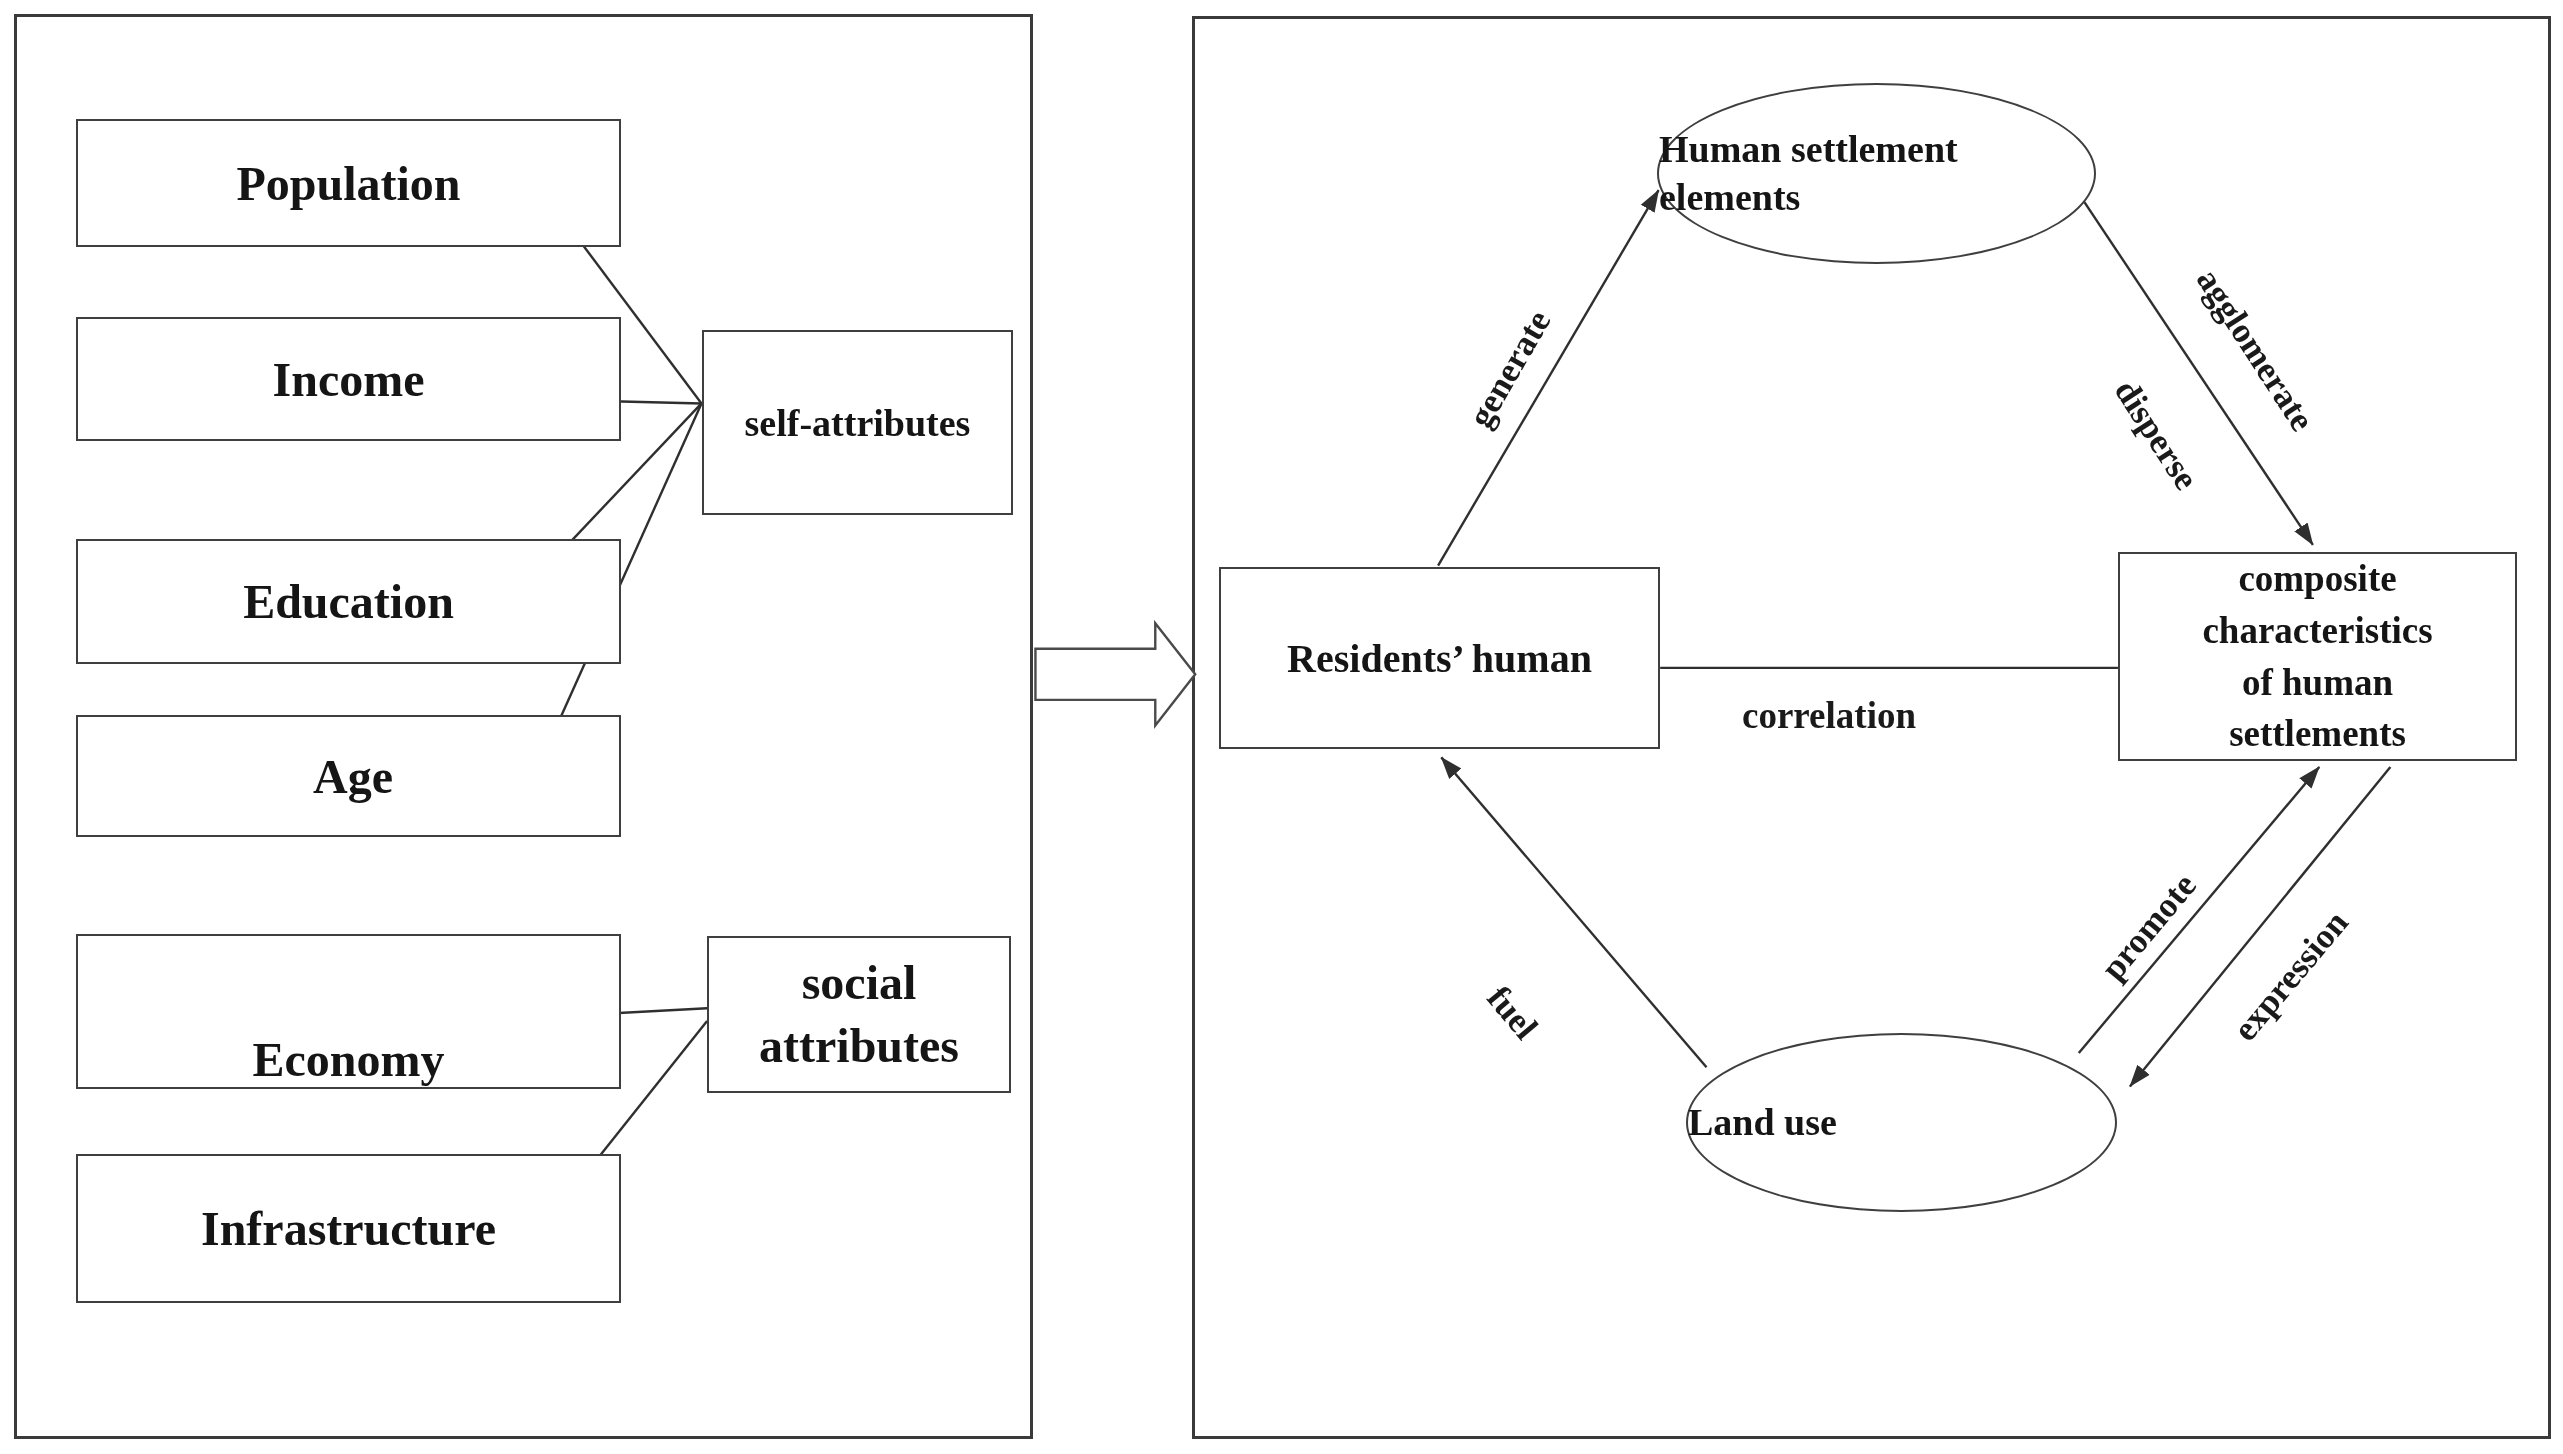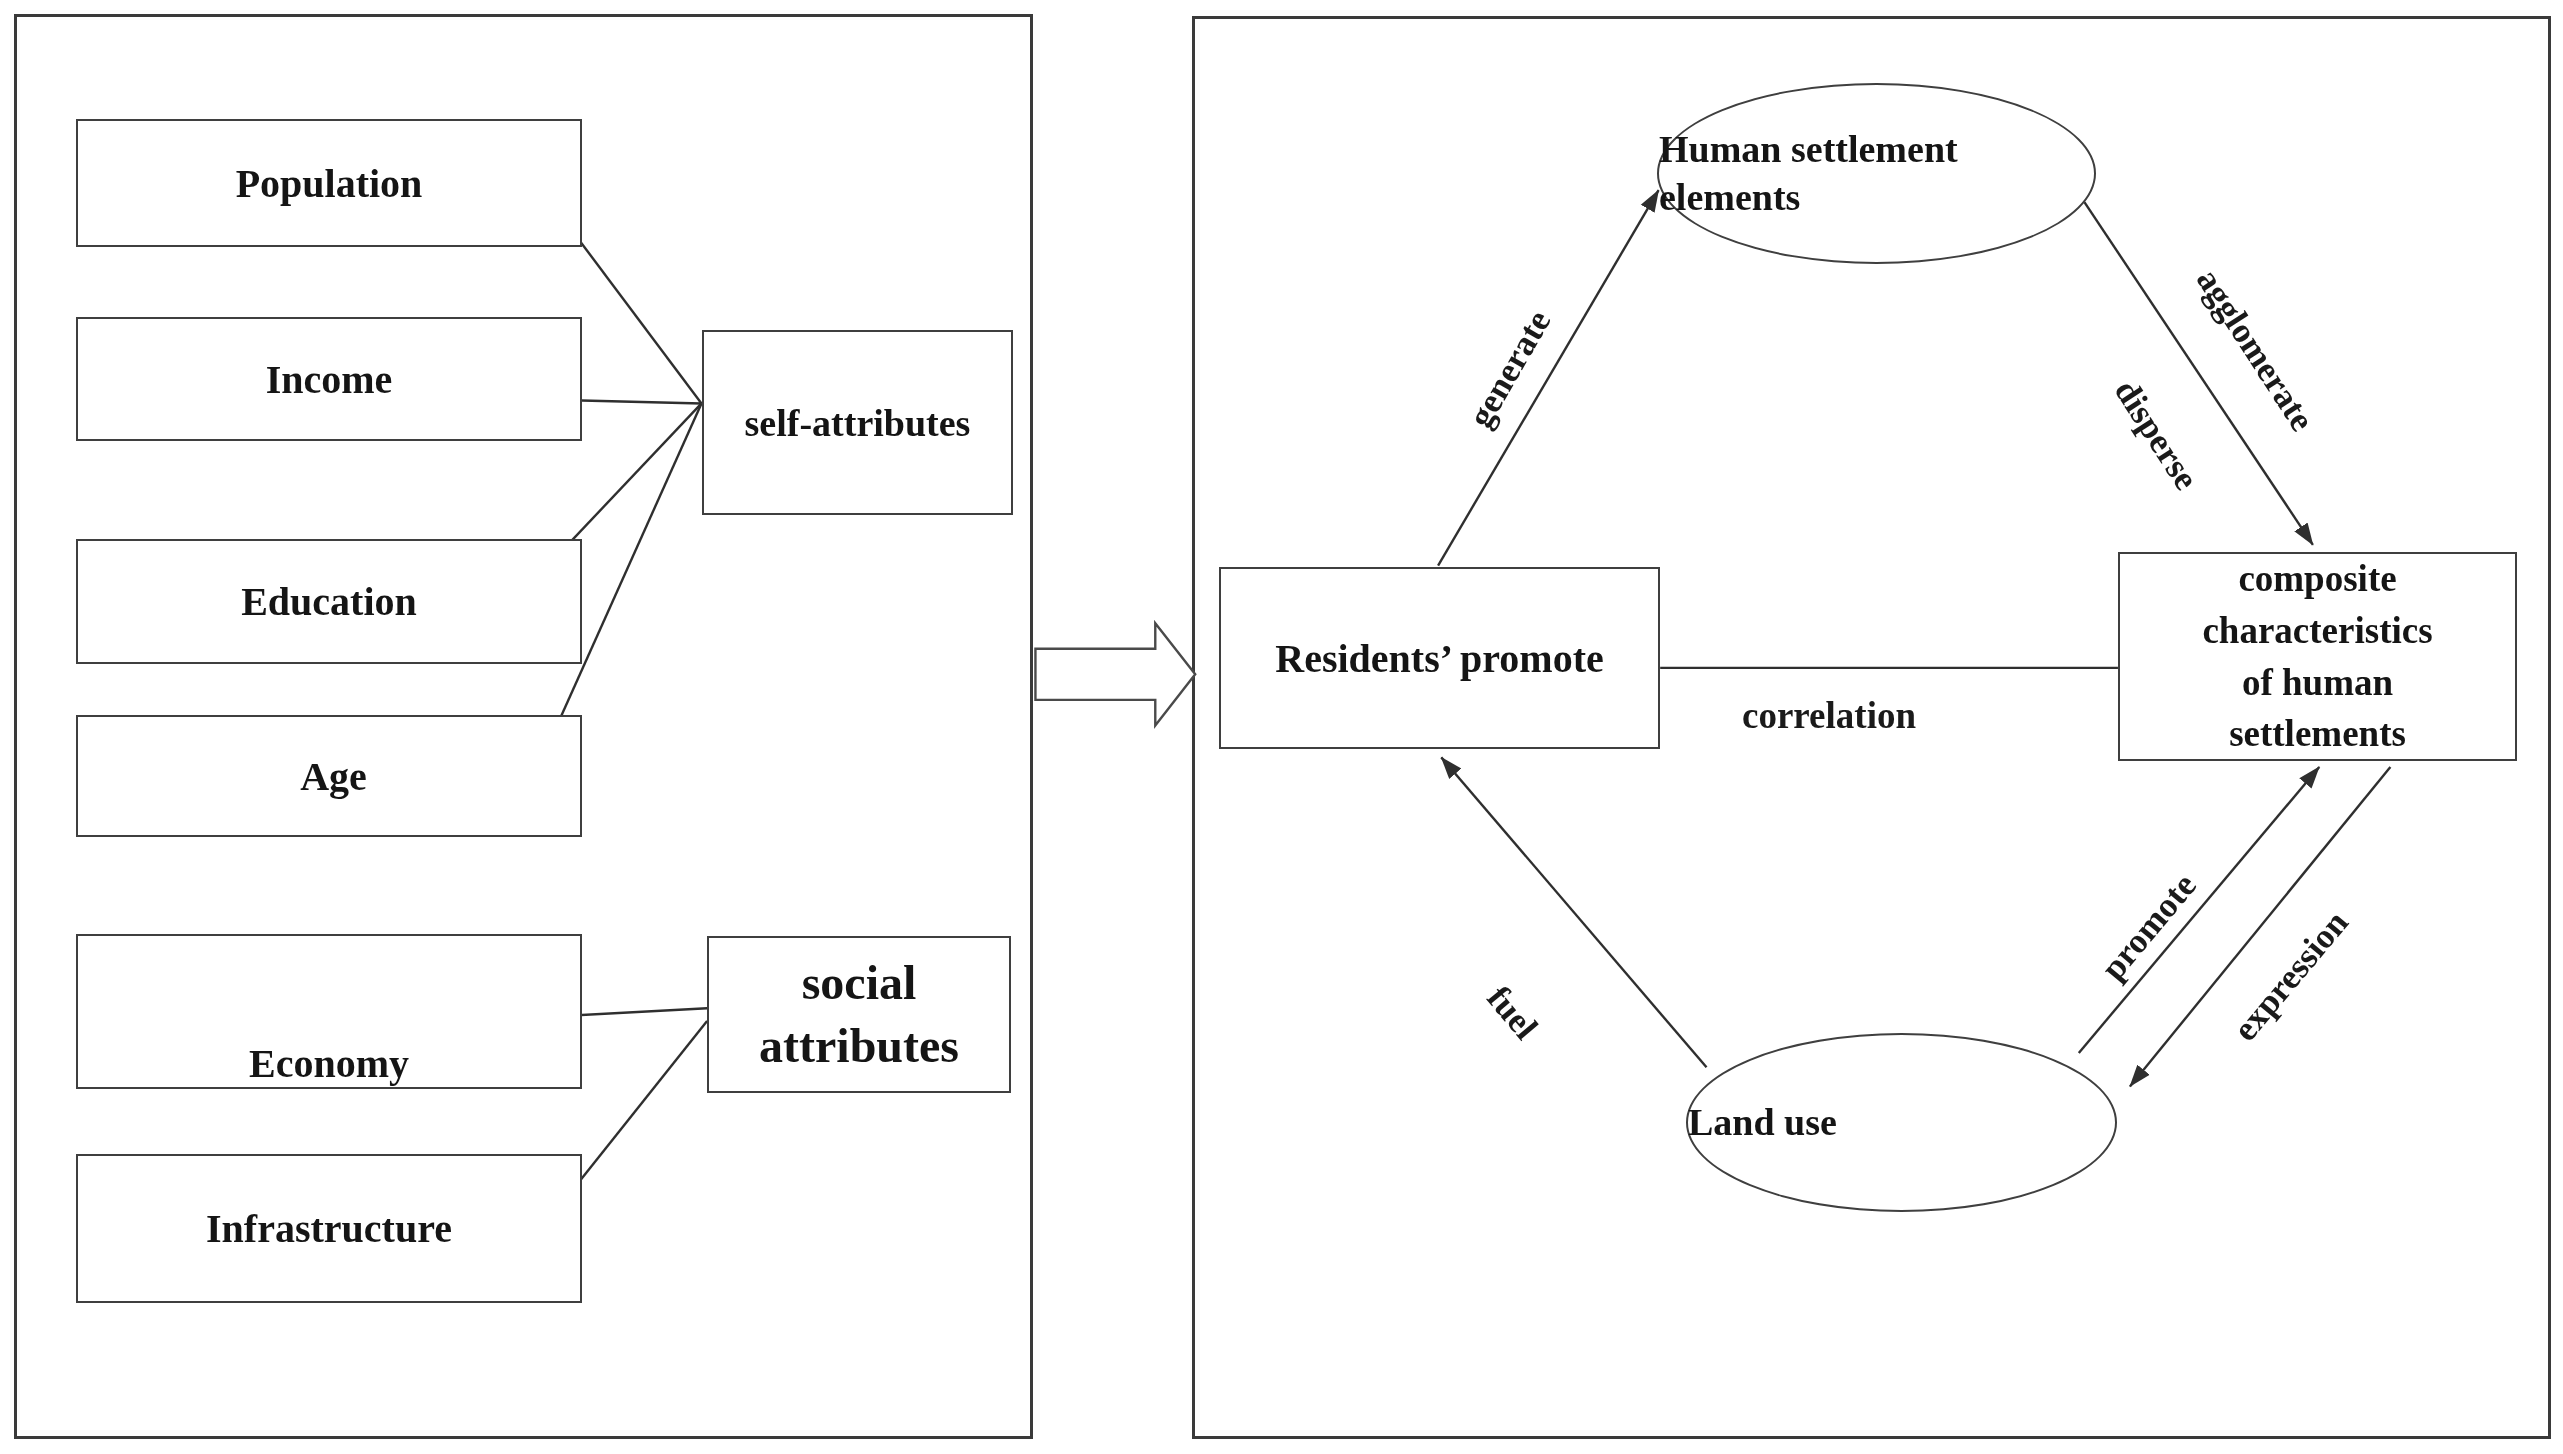--- a/index.html
+++ b/index.html
@@ -12,21 +12,21 @@
     position:absolute;border:3.2px solid #3a3a3a;background:#ffffff;box-sizing:border-box;
   }
   #left-panel{left:14.4px;top:14.4px;width:1019px;height:1425px;}
   #right-panel{left:1192px;top:16px;width:1359px;height:1423px;}
 
   .box{
     position:absolute;border:2.4px solid #3f3f3f;background:#fff;box-sizing:border-box;
     display:flex;flex-direction:column;align-items:center;justify-content:center;
     text-align:center;font-weight:700;
   }
-  .factor{left:76px;width:506px;font-size:40px;}
+  .factor{left:76px;width:545px;font-size:48px;}
   #box-population{top:119px;height:128px;}
   #box-income{top:317px;height:124px;}
   #box-education{top:539px;height:125px;}
   #box-age{top:715px;height:122px;padding-left:9px;}
   #box-economy{top:934px;height:155px;justify-content:flex-end;}
   #box-infrastructure{top:1154px;height:149px;}
 
   #box-self-attributes{left:702px;top:330px;width:311px;height:185px;font-size:38px;}
   #box-social-attributes{left:707px;top:936px;width:304px;height:157px;font-size:48px;line-height:1.3;}
 
@@ -113,21 +113,21 @@
   <span>social</span>
   <span>attributes</span>
 </div>
 
 <div class="ellipse" id="ellipse-human-settlement">
   <span>Human settlement</span>
   <span>elements</span>
 </div>
 
 <div class="box" id="box-residents-demand">
-  <span>Residents’ promote</span>
+  <span>Residents’ human</span>
 </div>
 
 <div class="box" id="box-composite">
   <span>composite</span>
   <span>characteristics</span>
   <span>of human</span>
   <span>settlements</span>
 </div>
 
 <div class="ellipse" id="ellipse-land-use">

